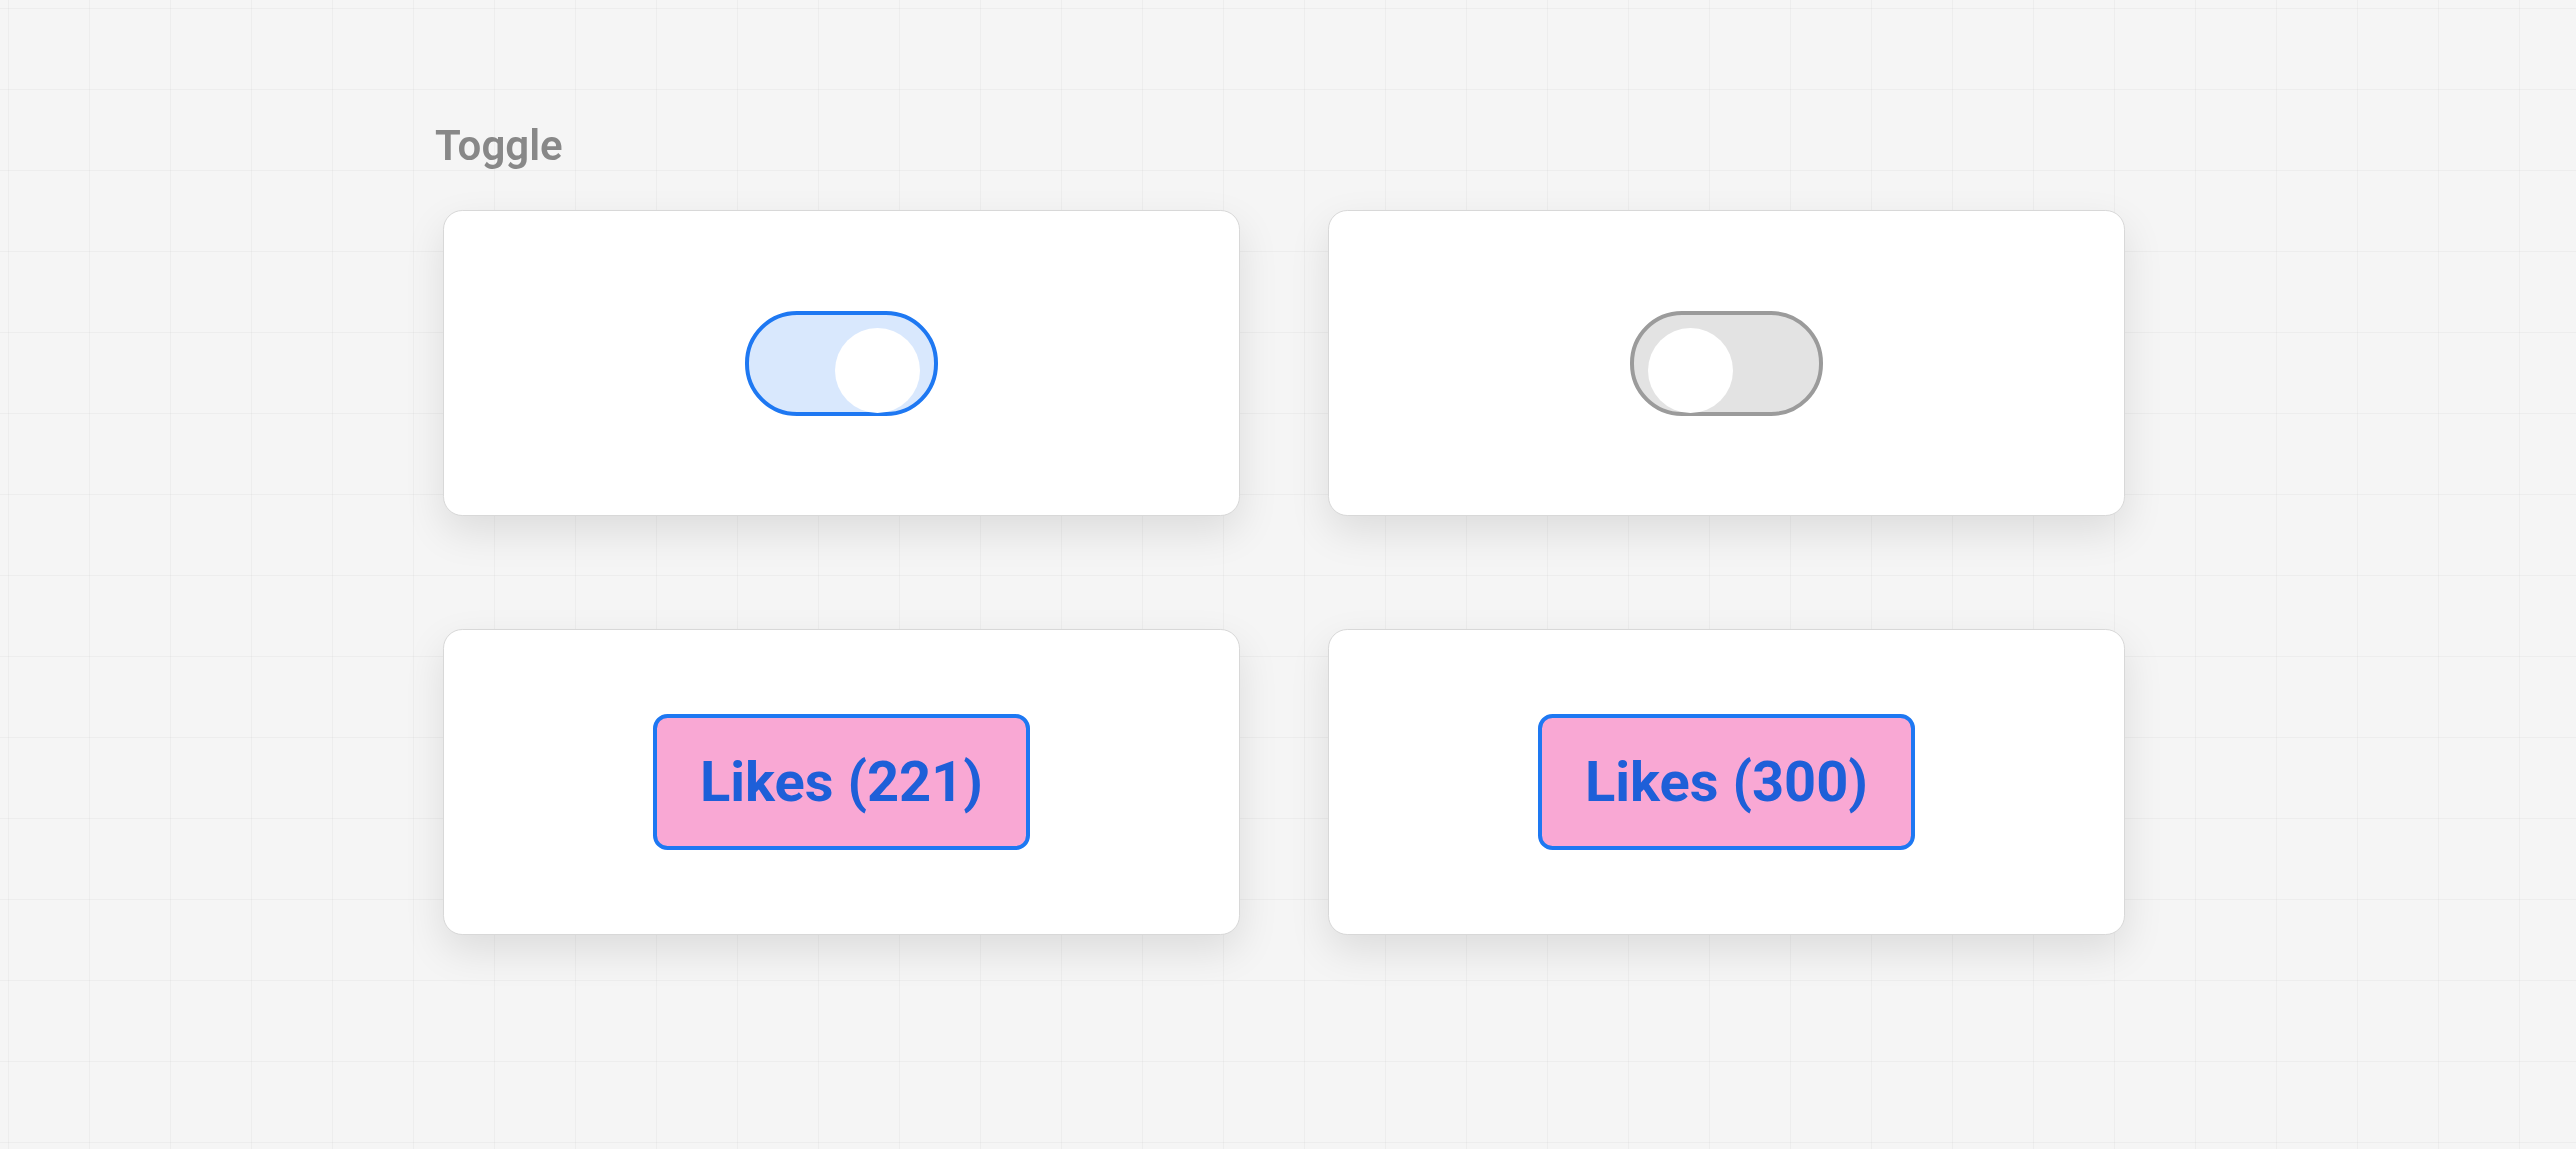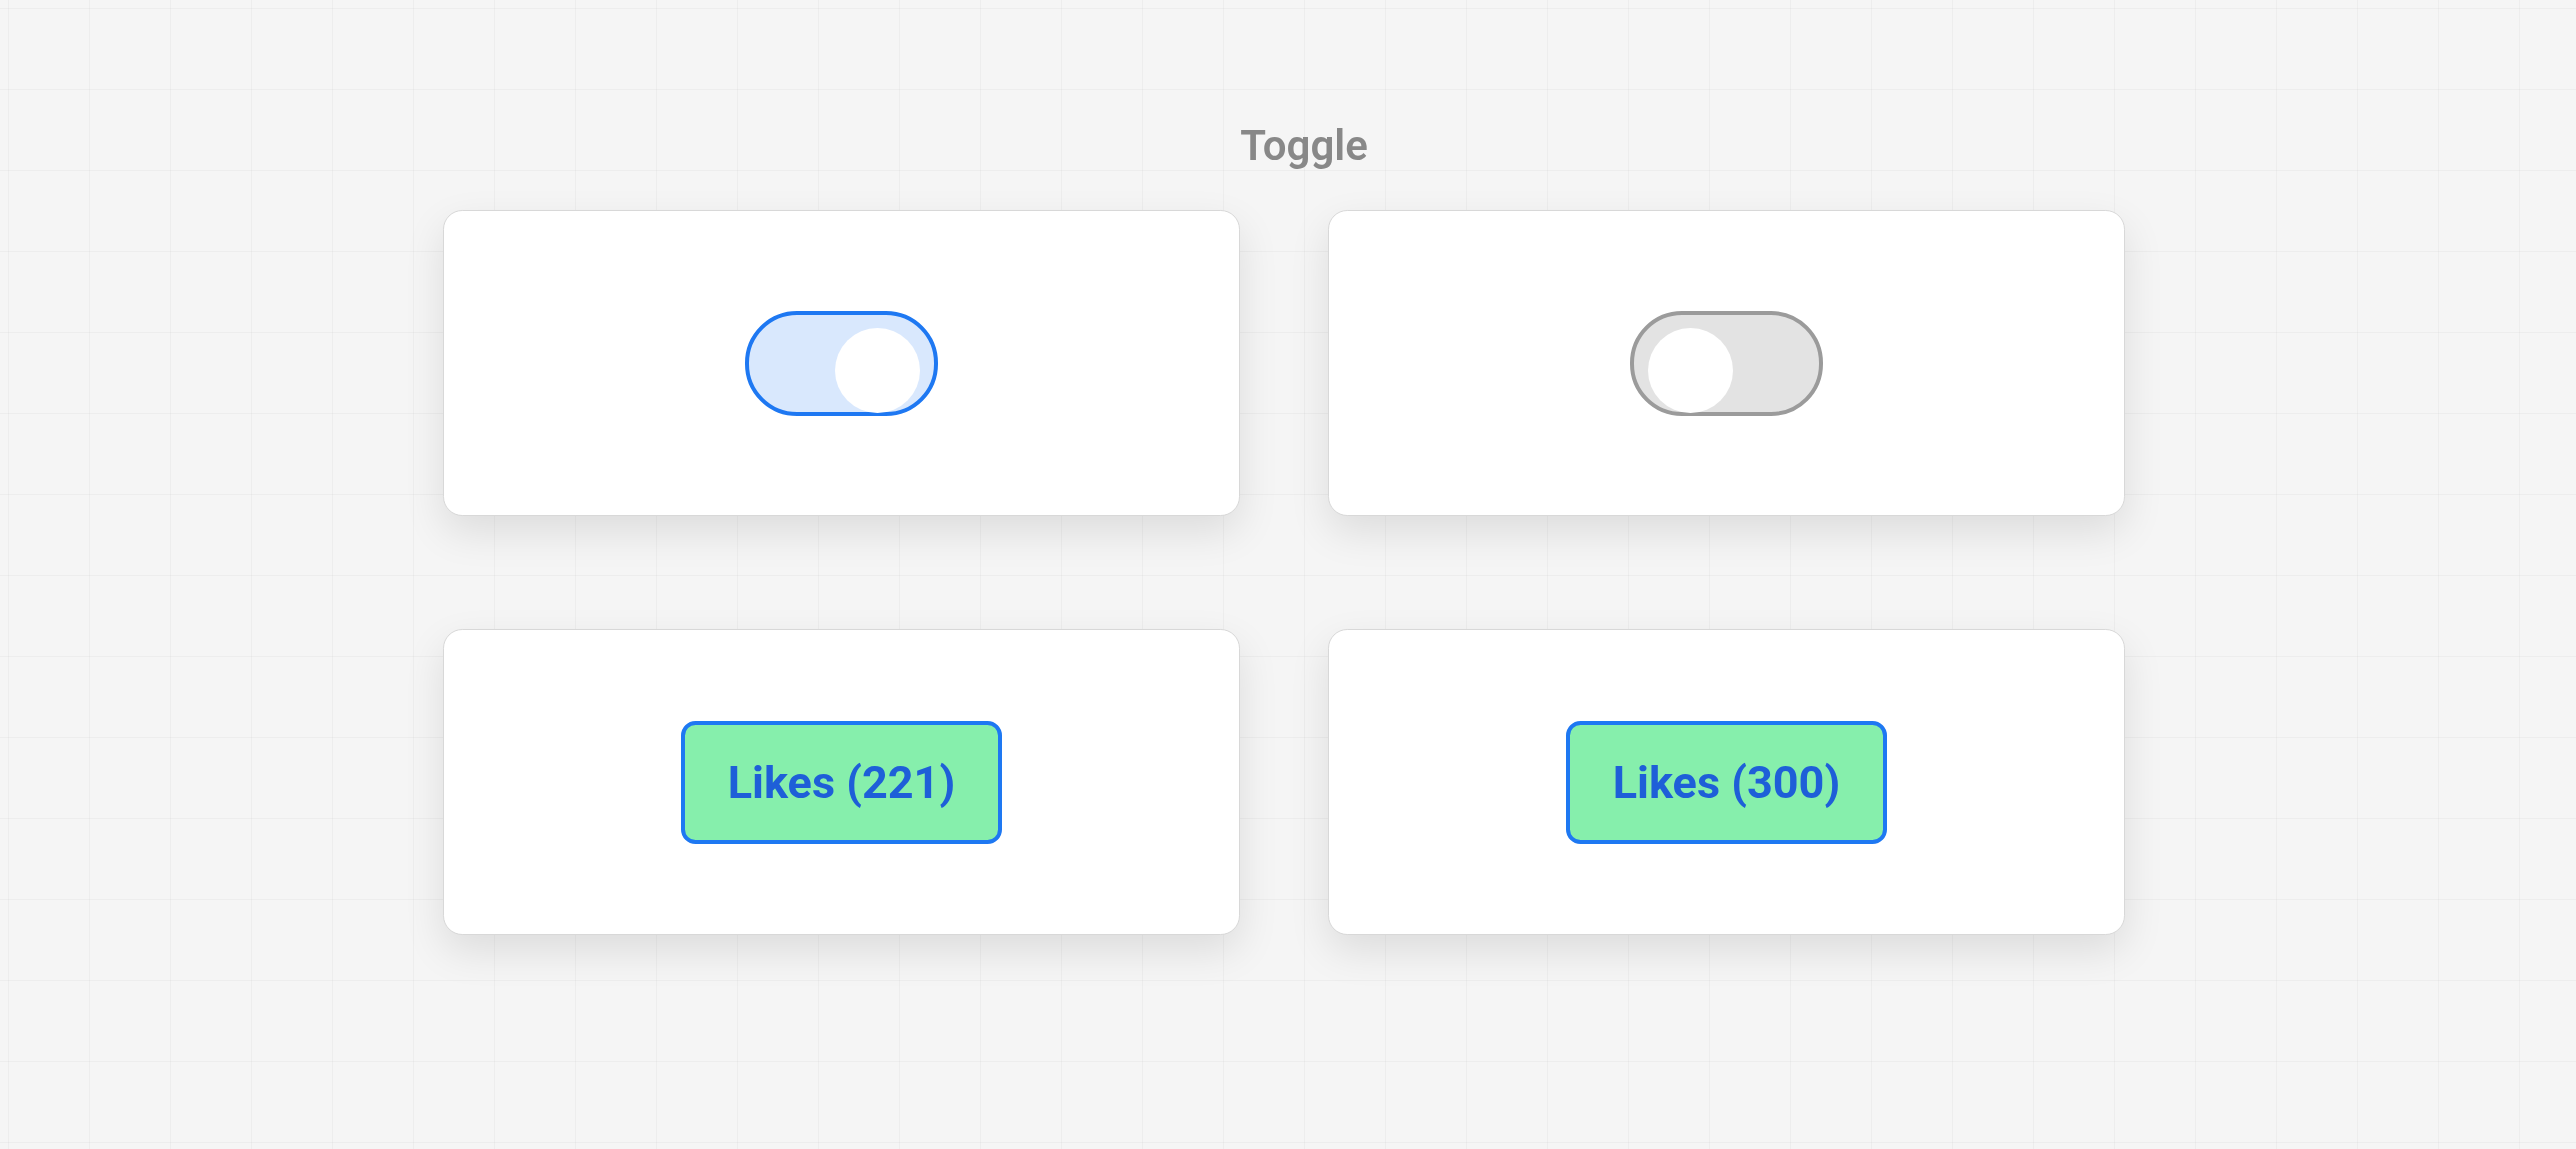--- a/index.html
+++ b/index.html
@@ -1,19 +1,18 @@
 <!DOCTYPE html>
 <html style="font-size:13px"><head>
   <meta charset="utf-8">
   <style>
     * {
       margin: 8px;
       padding: 0;
       box-sizing: border-box;
-      text-align: center;
     }
     
     body {
       width: 2576px;
       height: 1150px;
       background-color: #f5f5f5;
       background-image: 
         linear-gradient(to right, rgba(0,0,0,0.03) 0.8px, transparent 0.8px),
         linear-gradient(to bottom, rgba(0,0,0,0.03) 0.8px, transparent 0.8px);
       background-size: 81px 81px;
@@ -80,25 +79,25 @@
     
     .toggle-on .toggle-knob {
       right: 5.6px;
     }
     
     .toggle-off .toggle-knob {
       left: 5.6px;
     }
     
     .likes-button {
-      background: #86efac;
+      background: #f9a8d4;
       border: 4px solid #1e78f2;
       border-radius: 14.5px;
       padding: 31px 43px;
-      font-size: 45px;
+      font-size: 56px;
       font-weight: 700;
       color: #1e5fd8;
       cursor: pointer;
       font-family: inherit;
     }
   </style>
 </head>
 <body>
 
 <div>

